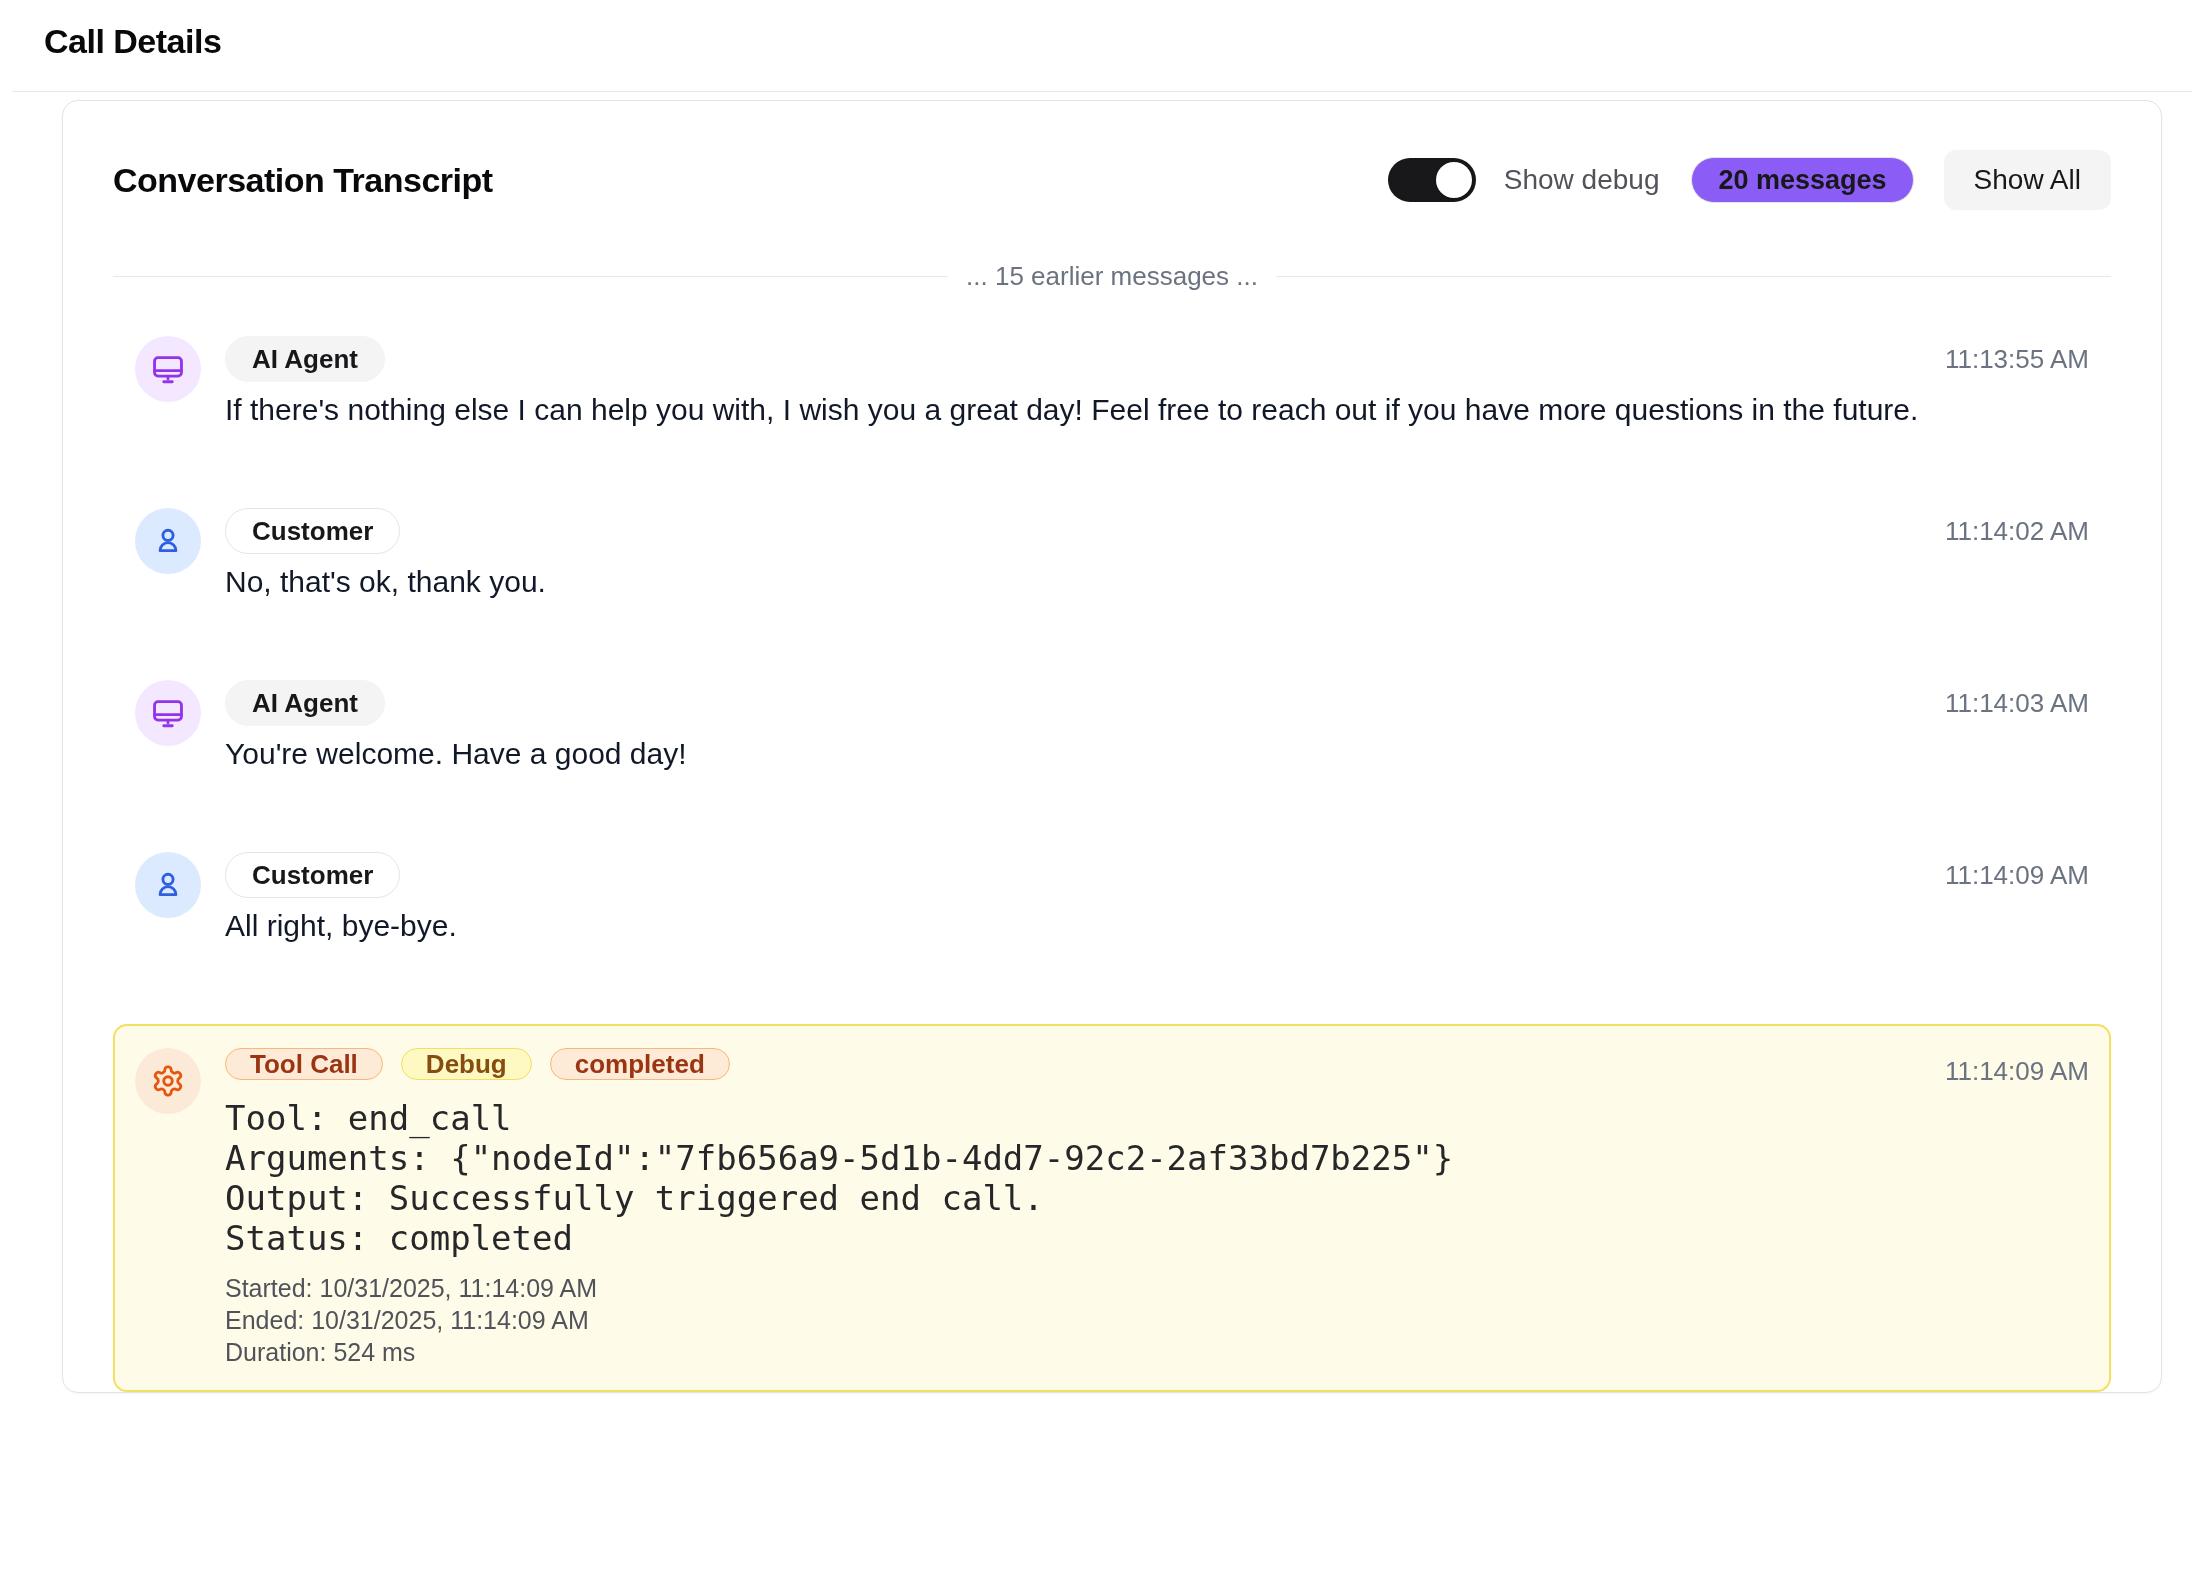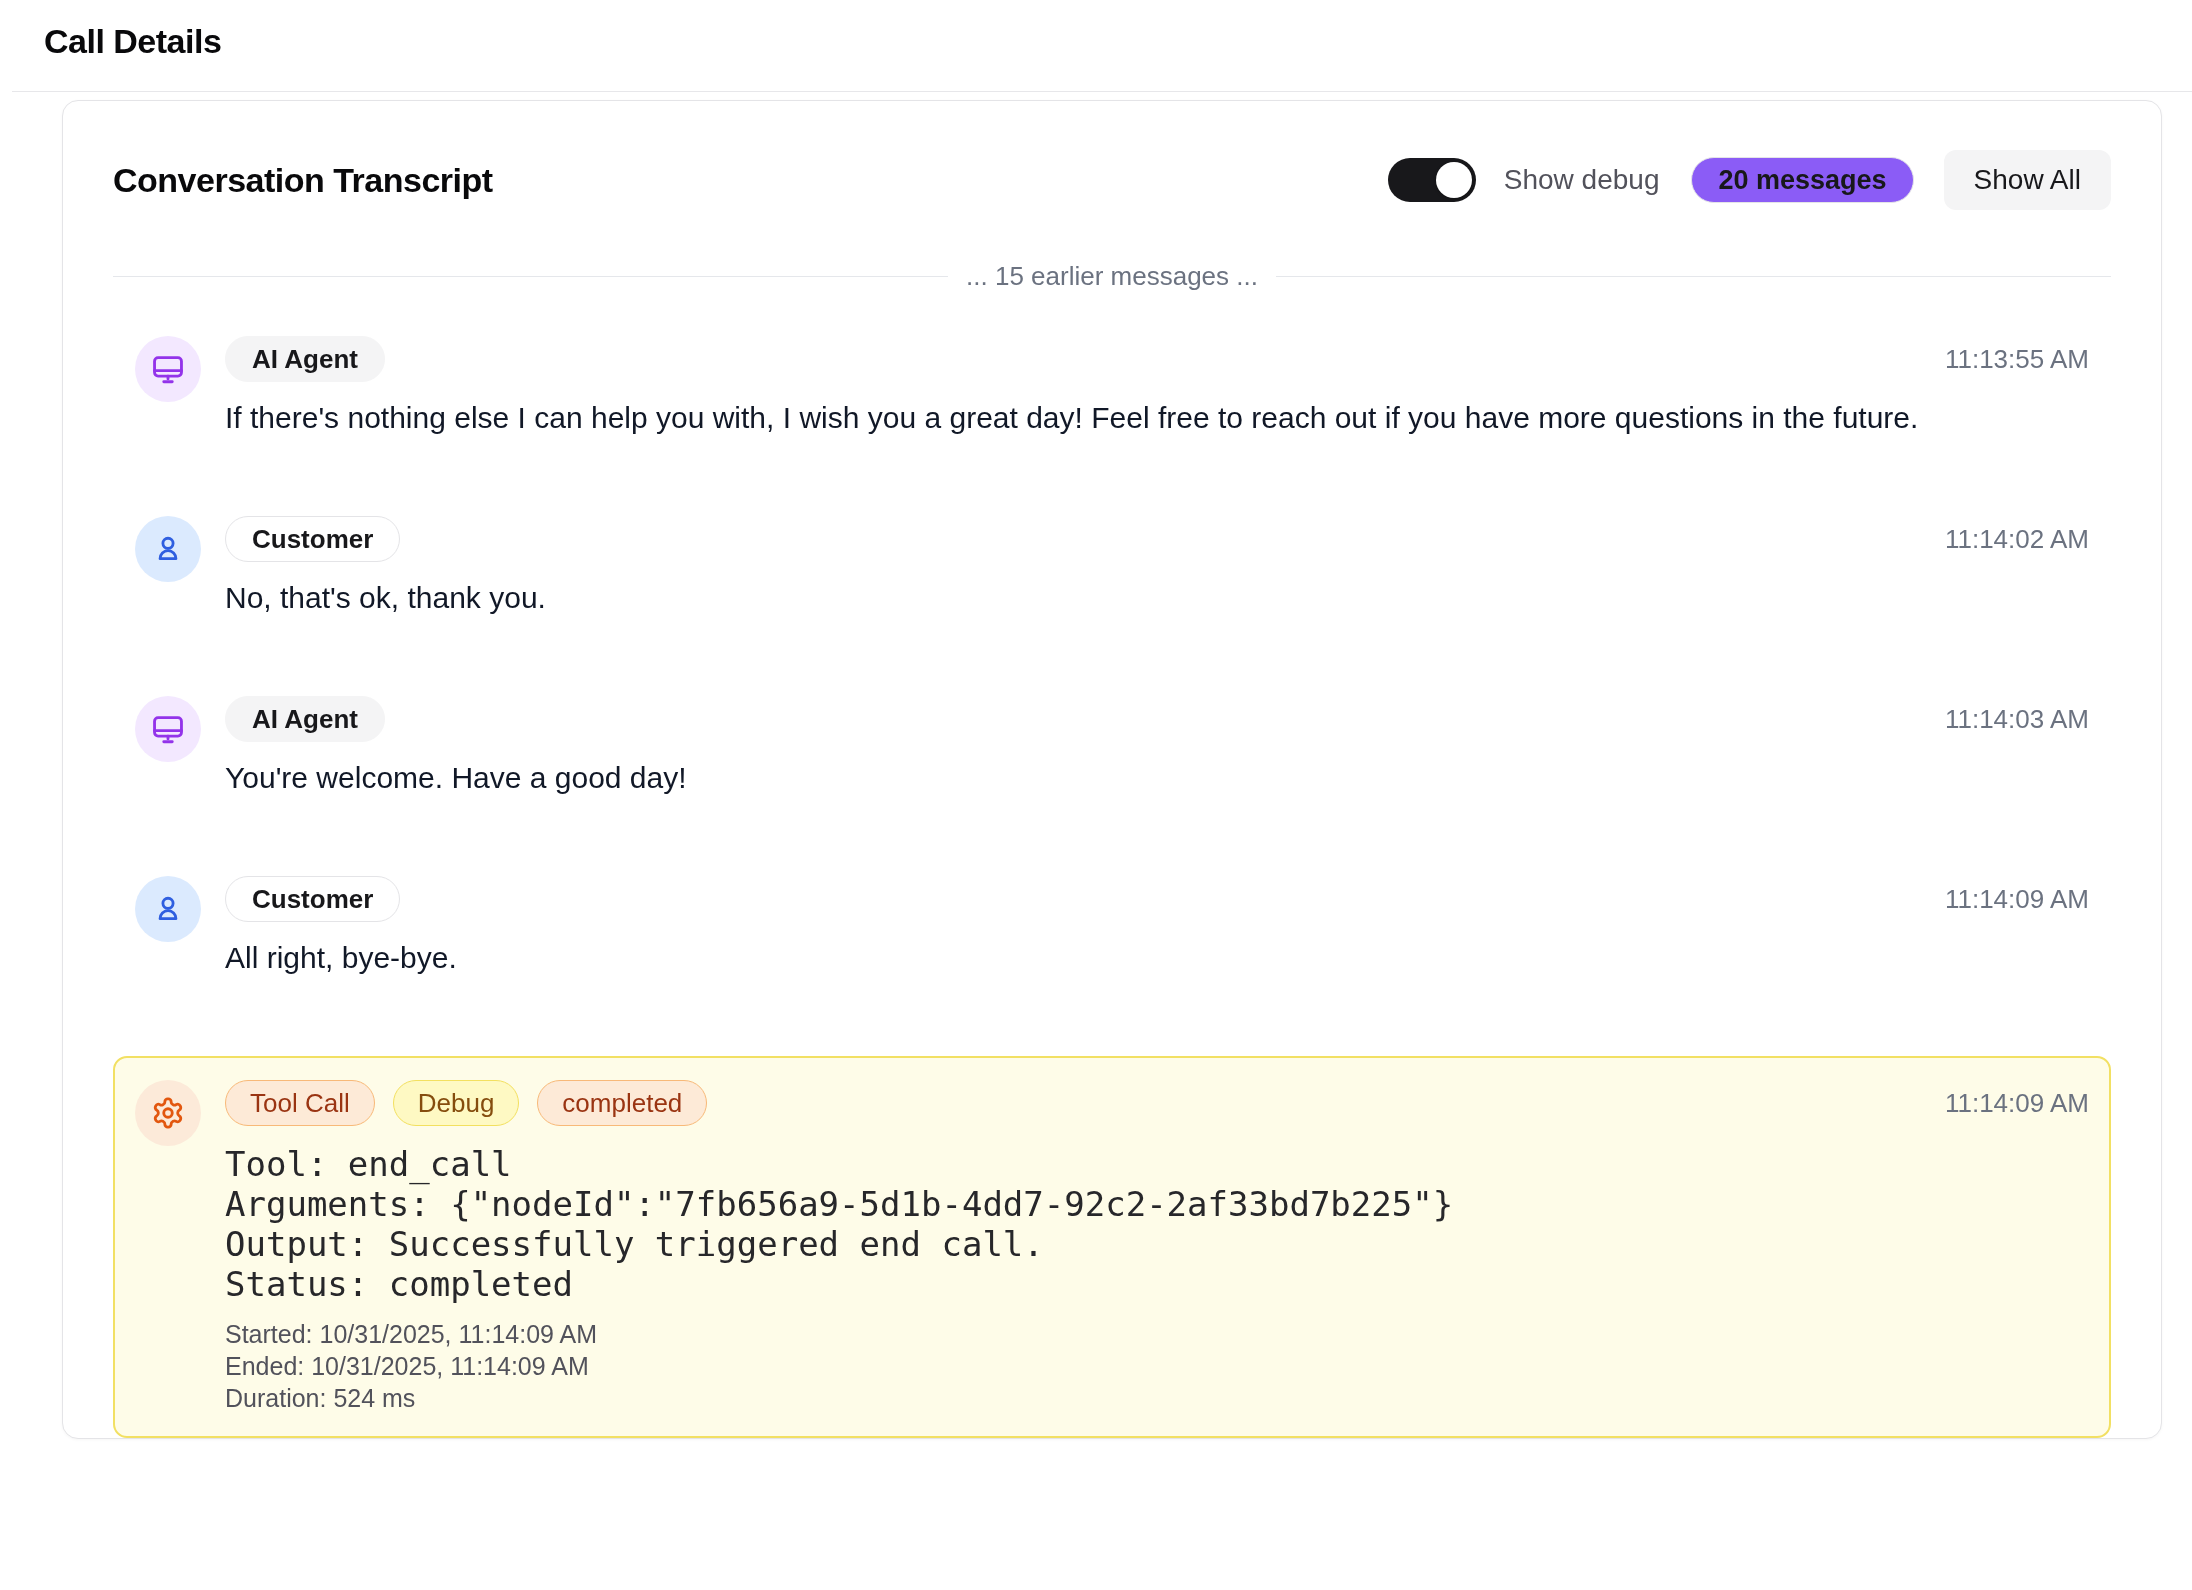--- a/index.html
+++ b/index.html
@@ -38,30 +38,30 @@
   .avatar { width:66px; height:66px; border-radius:50%; flex:none;
     display:flex; align-items:center; justify-content:center; }
   .avatar svg { width:34px; height:34px; }
   .avatar.agent { background:#f3e8ff; color:#9333ea; }
   .avatar.customer { background:#dbeafe; color:#2f5fe0; }
   .msg-body { flex:1; margin-left:24px; min-width:0; }
   .role-pill { display:inline-flex; align-items:center; height:46px; padding:0 26px; border-radius:999px;
     font-size:26px; font-weight:700; color:#18181b; }
   .role-pill.agent-pill { background:#f4f4f5; border:1px solid #f4f4f5; }
   .role-pill.customer-pill { background:#fff; border:1.5px solid #e4e4e7; }
-  .msg-text { margin-top:16px; font-size:30px; line-height:40px; color:#111827; }
+  .msg-text { margin-top:8px; font-size:30px; line-height:40px; color:#111827; }
   .time { flex:none; margin-left:24px; font-size:26px; color:#6b7280; line-height:46px; }
 
   
   .toolbox { display:flex; align-items:flex-start; background:#fefce8; border:2px solid #f2e063;
     border-radius:14px; padding:22px 20px 22px 20px; margin-bottom:0; }
   .avatar.tool { background:#fcead9; color:#e2570f; }
   .badges { display:flex; align-items:center; gap:18px; }
-  .badge { display:inline-flex; align-items:center; height:46px; padding:12px 24px; border-radius:999px;
-    font-size:26px; font-weight:400; }
+  .badge { display:inline-flex; align-items:center; height:32px; padding:12px 24px; border-radius:999px;
+    font-size:26px; font-weight:700; }
   .badge.orange { background:#fdead7; border:1.5px solid #f8b978; color:#9a3412; }
   .badge.yellow { background:#fef9c3; border:1.5px solid #f3e05f; color:#854d0e; }
   .mono { margin-top:18px; font-family:"DejaVu Sans Mono", monospace; font-size:34px; line-height:40px; color:#27272a; }
   .meta { margin-top:14px; font-size:25px; line-height:32px; color:#52525b; }
 
   
   .card-footer { margin-top:40px; border-top:1px solid #e5e7eb; padding:34px 0 42px 0;
     display:flex; align-items:center; justify-content:space-between; }
   .footer-text { font-size:30px; color:#64748b; }
 </style>

